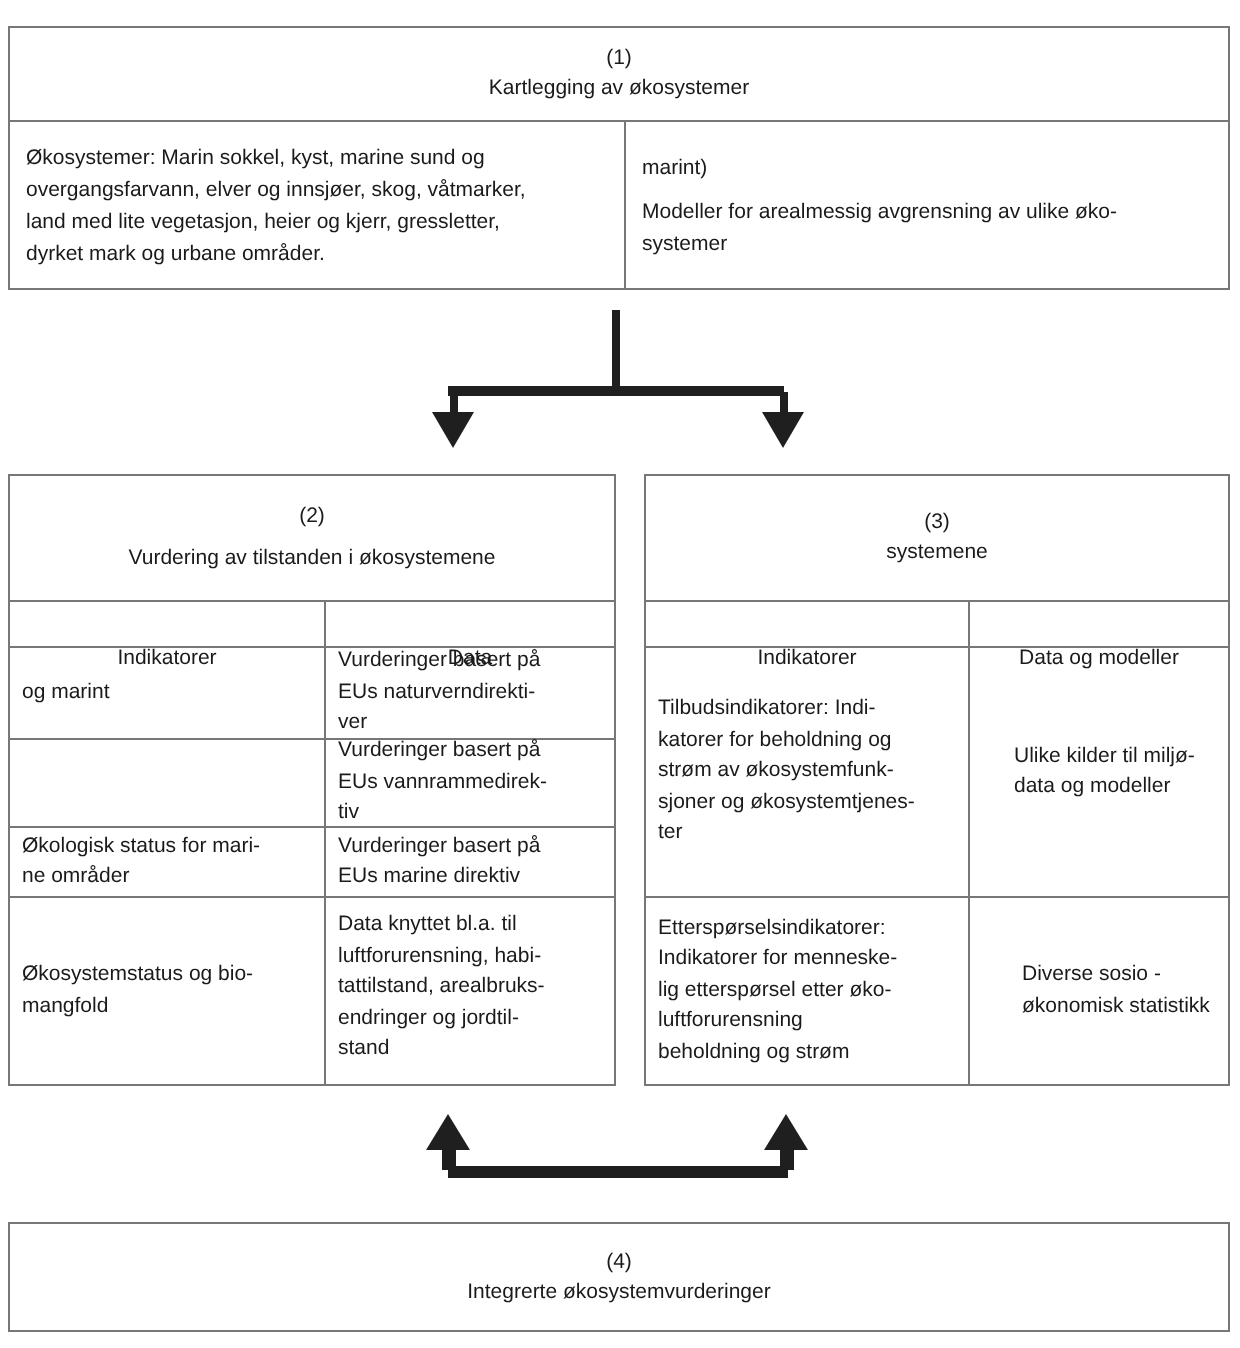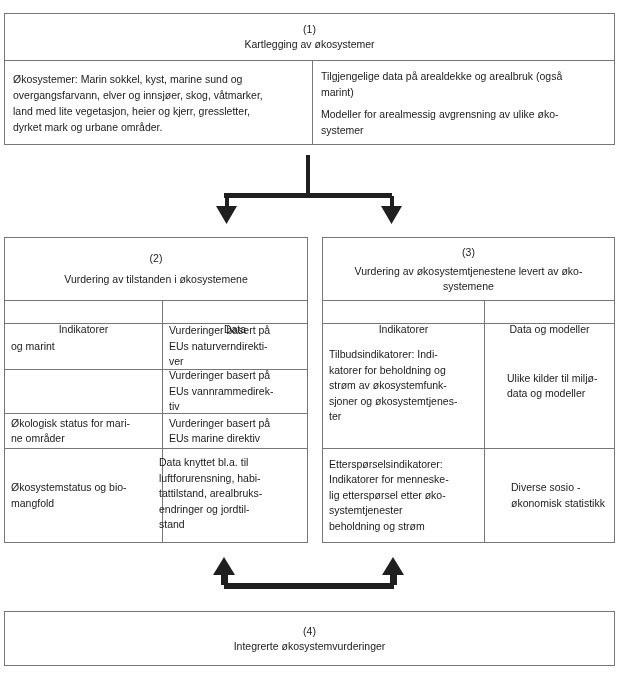--- a/index.html
+++ b/index.html
@@ -84,21 +84,20 @@
     </div>
 
     <div class="cell" style="left:0; top:47px; width:307px; height:84px;">
       <div class="para">Økosystemer: Marin sokkel, kyst, marine sund og</div>
       <div class="para">overgangsfarvann, elver og innsjøer, skog, våtmarker,</div>
       <div class="para">land med lite vegetasjon, heier og kjerr, gressletter,</div>
       <div class="para">dyrket  mark og urbane områder.</div>
     </div>
 
     <div class="cell" style="left:308px; top:47px; width:301px; height:84px;">
-      <div class="para">Tilgjengelige data på arealdekke og arealbruk (også</div>
       <div class="para">marint)</div>
       <div class="para" style="padding-top:6px;">Modeller for arealmessig avgrensning av ulike øko-</div>
       <div class="para">systemer</div>
     </div>
   </div>
 
   <div class="box" style="left:4px; top:237px; width:304px; height:306px;">
     <div class="rule-h" style="left:0; top:62px; width:302px;"></div>
     <div class="rule-h" style="left:0; top:85px; width:302px;"></div>
     <div class="rule-h" style="left:0; top:131px; width:302px;"></div>
@@ -151,40 +150,39 @@
         <span>EUs marine direktiv</span>
       </div>
     </div>
 
     <div class="cell" style="left:0; top:211px; width:157px; height:93px;">
       <div class="td td-lines">
         <span>Økosystemstatus og bio-</span>
         <span>mangfold</span>
       </div>
     </div>
-    <div class="cell" style="left:148px; top:211px; width:144px; height:93px; justify-content:flex-start;">
+    <div class="cell" style="left:158px; top:211px; width:144px; height:93px; justify-content:flex-start;">
       <div class="td td-lines" style="padding-top:6px;">
         <span>Data knyttet bl.a. til</span>
         <span>luftforurensning, habi-</span>
         <span>tattilstand, arealbruks-</span>
         <span>endringer og jordtil-</span>
         <span>stand</span>
       </div>
     </div>
   </div>
 
   <div class="box" style="left:322px; top:237px; width:293px; height:306px;">
     <div class="rule-h" style="left:0; top:62px; width:291px;"></div>
     <div class="rule-h" style="left:0; top:85px; width:291px;"></div>
     <div class="rule-h" style="left:0; top:210px; width:291px;"></div>
     <div class="rule-v" style="left:161px; top:63px; height:241px;"></div>
 
     <div class="cell" style="left:0; top:0; width:291px; height:62px;">
       <div class="title-line">(3)</div>
-      <div class="title-line" style="padding-top:4px;">Vurdering av økosystemtjenestene levert av øko-</div>
       <div class="title-line">systemene</div>
     </div>
 
     <div class="cell" style="left:0; top:63px; width:161px; height:22px;">
       <div class="th">Indikatorer</div>
     </div>
     <div class="cell" style="left:162px; top:63px; width:129px; height:22px;">
       <div class="th">Data og modeller</div>
     </div>
 
@@ -202,21 +200,21 @@
         <span>Ulike kilder til miljø-</span>
         <span>data og modeller</span>
       </div>
     </div>
 
     <div class="cell" style="left:0; top:211px; width:161px; height:93px;">
       <div class="td td-lines">
         <span>Etterspørselsindikatorer:</span>
         <span>Indikatorer for  menneske-</span>
         <span>lig etterspørsel etter øko-</span>
-        <span>systemtjenester</span>
+        <span>luftforurensning</span>
         <span>beholdning og strøm</span>
       </div>
     </div>
     <div class="cell" style="left:162px; top:211px; width:129px; height:93px;margin-left:20px;">
       <div class="td td-lines">
         <span>Diverse sosio -</span>
         <span>økonomisk statistikk</span>
       </div>
     </div>
   </div>

